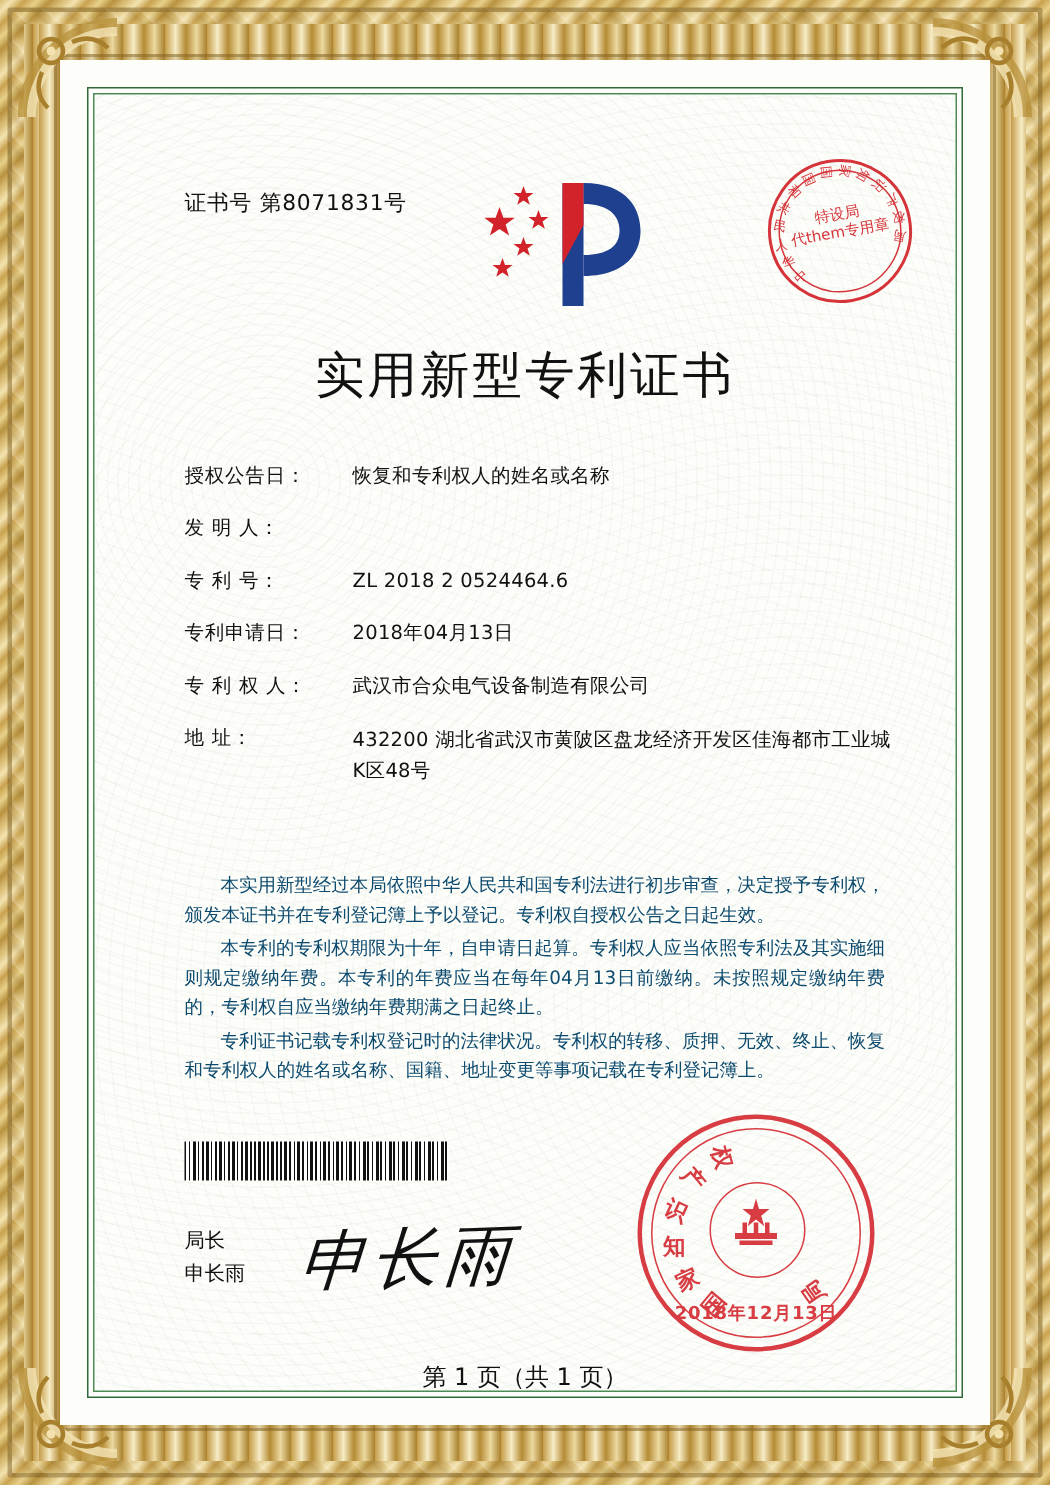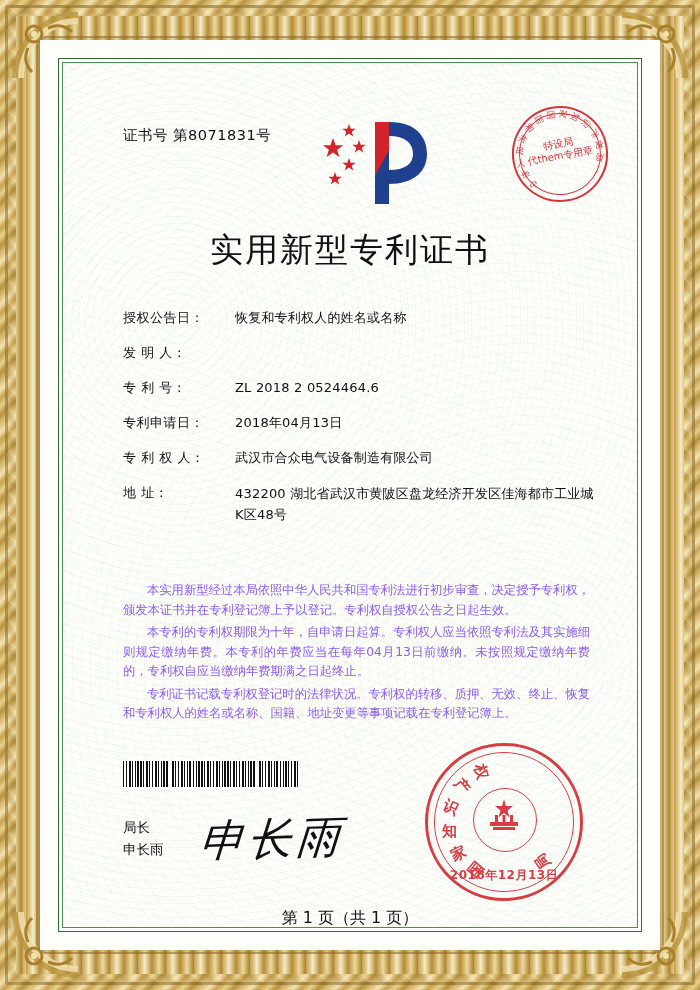--- a/index.html
+++ b/index.html
@@ -222,21 +222,21 @@
     flex: 1;
   }
 
   .body-text {
     position: absolute;
     left: 53px;
     right: 40px;
     top: 513px;
     font-size: 12.3px;
     line-height: 19.5px;
-    color: #8b5cf6;
+    color: #0c4a6e;
     text-align: justify;
     font-family: "DejaVu Sans", sans-serif;
   }
   .body-text p {
     margin: 0 0 3px 0;
     text-indent: 24px;
   }
 
   
   .barcode {

